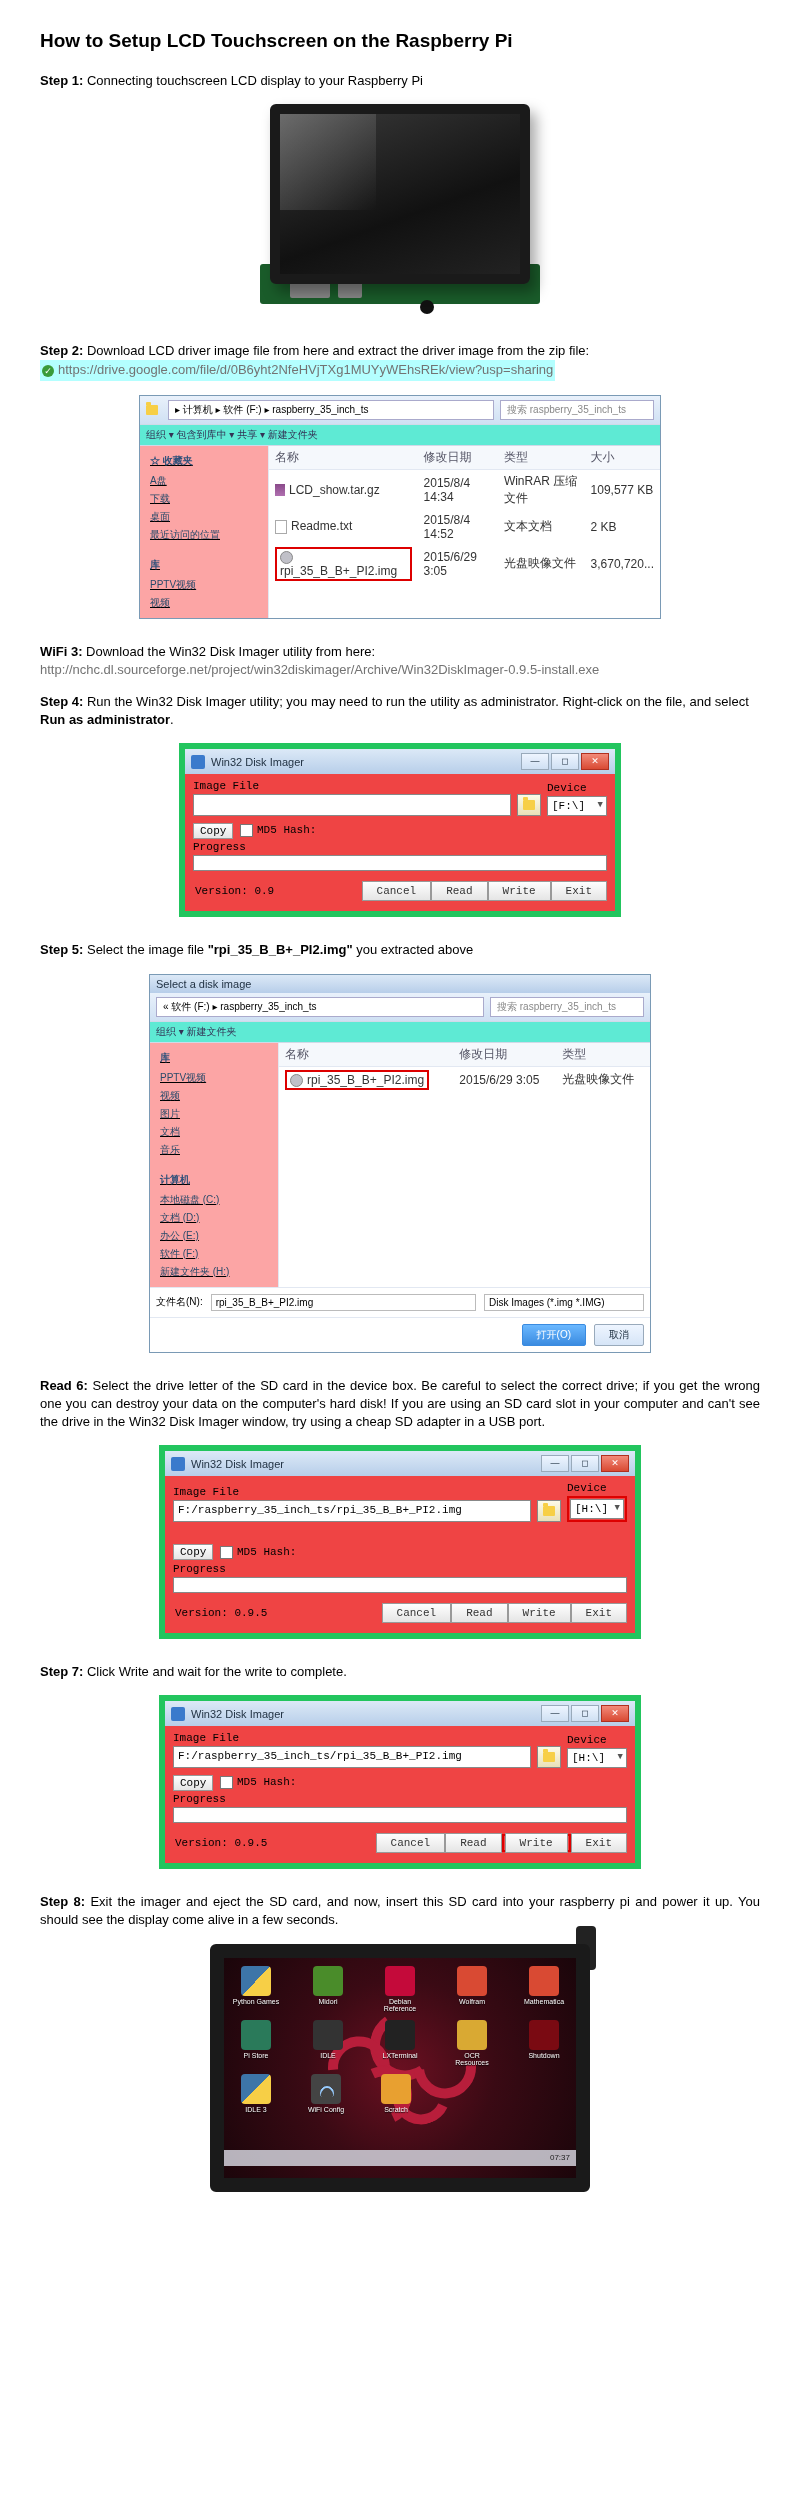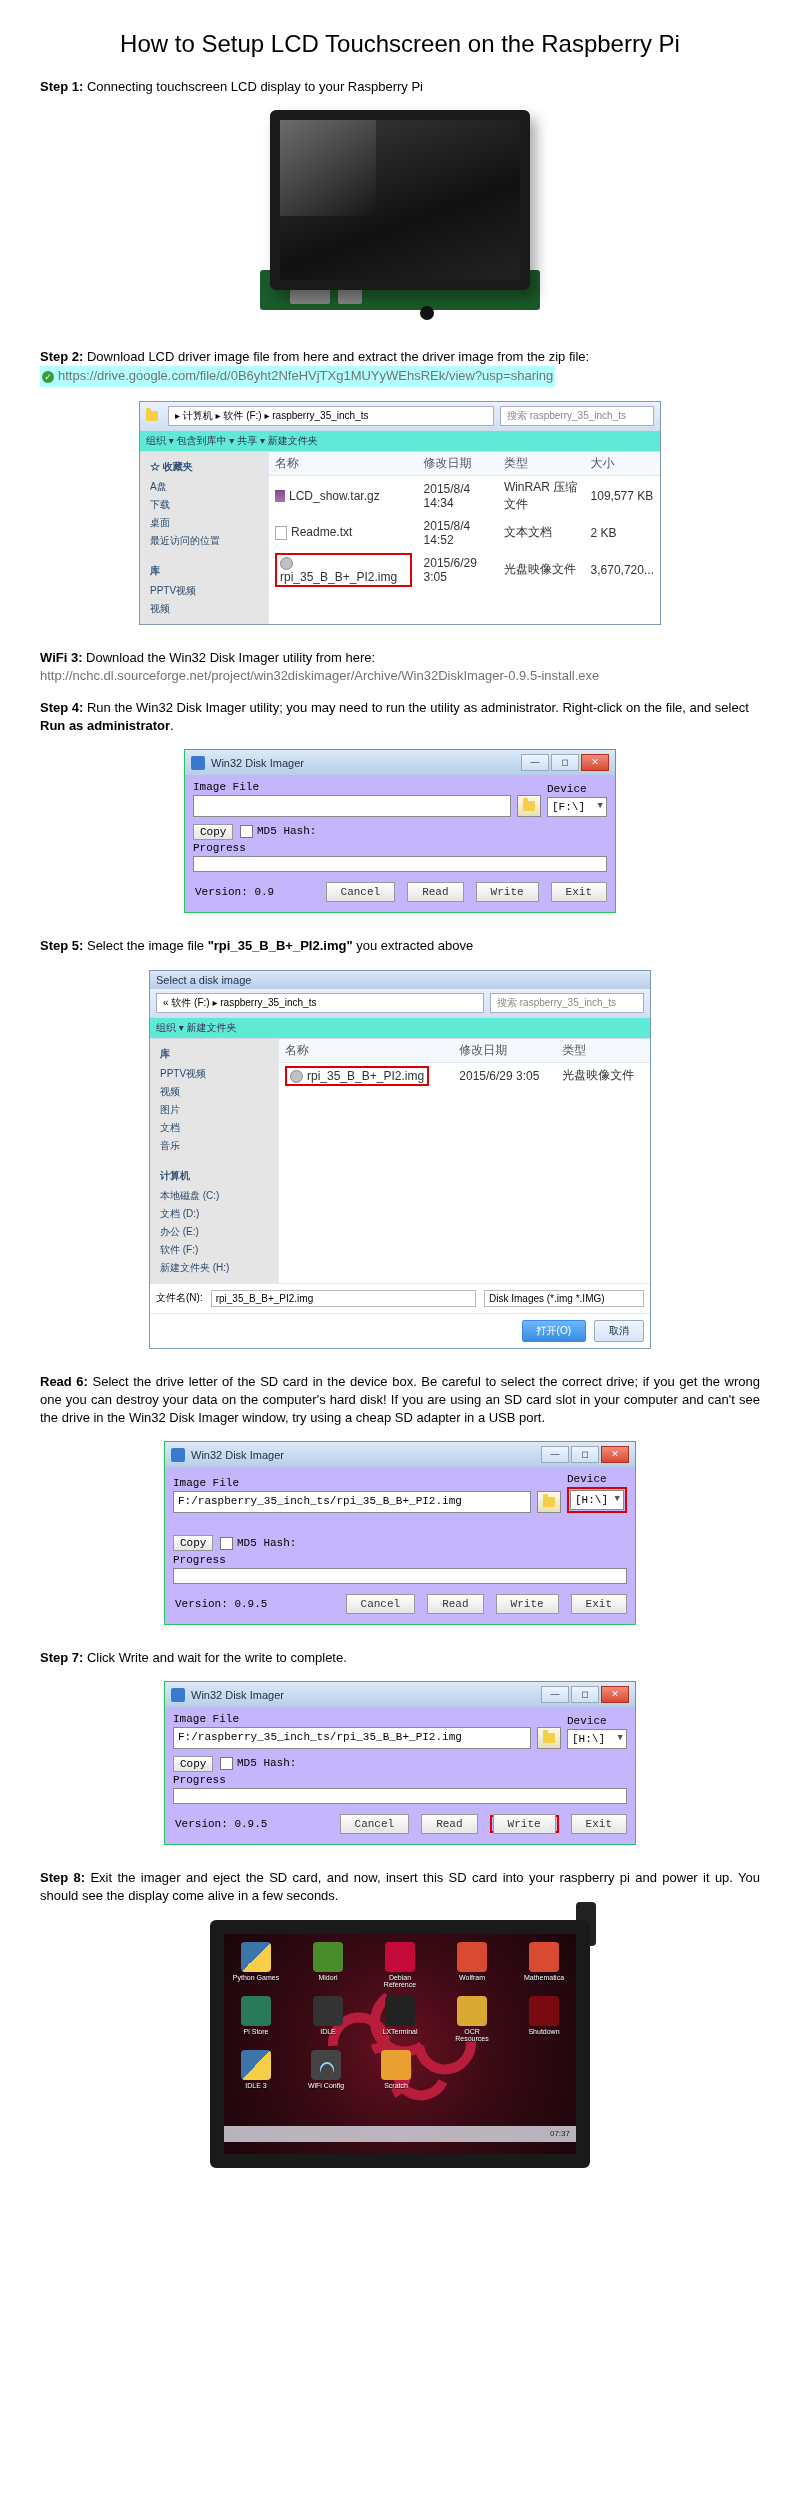--- a/index.html
+++ b/index.html
@@ -6,23 +6,23 @@
     font-family: Arial, Helvetica, sans-serif;
     font-size: 13px;
     color: #000;
     margin: 0;
     padding: 30px 40px;
     width: 800px;
     box-sizing: border-box;
     background: #fff;
   }
   h1 {
-    font-size: 24px;
-    font-weight: normal;
-    text-align: center;
+    font-size: 19px;
+    font-weight: bold;
+    text-align: left;
     margin: 0 0 20px 0;
   }
   .step {
     margin: 14px 0;
     line-height: 1.4;
     text-align: left;
   }
   .step.justify { text-align: justify; }
   .step b { font-weight: bold; }
   a.link { color: #737373; }
@@ -63,36 +63,36 @@
     background: #fff;
   }
   .explorer .top {
     background: linear-gradient(#e9f1fb,#cfe0f3); padding: 4px 6px;
     display:flex; align-items:center; gap:6px;
   }
   .explorer .nav { flex:1; background:#fff; border:1px solid #aac; padding:2px 6px; font-size:10px;}
   .explorer .search { width:140px; background:#fff; border:1px solid #aac; padding:2px 6px; color:#888;}
   .explorer .toolbar { background:#5eead4; padding:3px 6px; color:#335; border-top:1px solid #d0dae8; border-bottom:1px solid #d0dae8;}
   .explorer .body { display:flex; min-height:90px;}
-  .explorer .side { width:120px; background:#e5e5e5; border-right:1px solid #e2e8f2; padding:6px 4px;}
+  .explorer .side { width:120px; background:#fca5a5; border-right:1px solid #e2e8f2; padding:6px 4px;text-decoration:underline;}
   .explorer .side div { padding:2px 6px; color:#2a4a6a;}
   .explorer .side .hdr { font-weight:bold; color:#30507a; margin-bottom:2px;}
   .explorer .files { flex:1; }
   .explorer .files table { width:100%; border-collapse:collapse; font-size:12px;}
   .explorer .files th { text-align:left; padding:3px 6px; background:#f5f8fc; border-bottom:1px solid #e2e8f2; color:#556; font-weight:normal;}
   .explorer .files td { padding:3px 6px; color:#333;}
   .explorer .files .redbox { border:2px solid #d00; display:inline-block; padding:1px 3px; }
   .explorer .footer { border-top:1px solid #e2e8f2; padding:6px; display:flex; gap:8px; align-items:center;}
   .explorer .footer .field { flex:1; border:1px solid #bbb; padding:2px 4px; background:#fff;}
   .explorer .footer .btn { border:1px solid #9ab; background:linear-gradient(#eef5ff,#d6e5f7); padding:3px 14px; border-radius:2px; color:#234;}
   .explorer .footer .btn.primary { background:linear-gradient(#6bb8ff,#3a8be0); color:#fff; border-color:#3a8be0;}
 
   
   .w32 {
-    width: 430px; border:1px solid #22c55e; font-size:11px; background:#c4b5fd;
+    width: 430px; border:6px solid #22c55e; font-size:11px; background:#ef4444;
     font-family: "Courier New", monospace;
   }
   .w32.wide { width:470px; }
   .w32 .title {
     background: linear-gradient(#dce9f7,#b7cee9); padding:4px 6px; display:flex; align-items:center;
     font-family: Tahoma, Arial, sans-serif; font-size:11px; color:#234;
   }
   .w32 .title .t { flex:1; }
   .w32 .title .wbtn { width:26px; height:15px; margin-left:2px; background:linear-gradient(#eef5ff,#cfe0f3); border:1px solid #9ab; text-align:center; font-size:9px; line-height:14px; color:#234;}
   .w32 .title .wbtn.close { background:linear-gradient(#f28a7a,#d94a33); color:#fff; border-color:#b03020;}
@@ -101,21 +101,21 @@
   .w32 .col { flex:1;}
   .w32 .lbl { font-size:11px; margin-bottom:2px;}
   .w32 .txt { background:#fff; border:1px solid #888; padding:3px 4px; height:14px; font-size:11px;}
   .w32 .browse { width:22px; height:20px; border:1px solid #888; background:linear-gradient(#fdfae8,#e9e0b8); text-align:center; line-height:20px; font-size:11px; color:#556;}
   .w32 .dev { width:60px; }
   .w32 .dev .sel { background:#fff; border:1px solid #888; padding:3px 4px; font-size:11px; position:relative;}
   .w32 .dev .sel::after { content:"▼"; position:absolute; right:3px; top:3px; font-size:9px; color:#555;}
   .w32 .chk { margin:8px 0 4px 0; font-size:11px;}
   .w32 .chk .box { display:inline-block; width:11px; height:11px; border:1px solid #777; background:#fff; vertical-align:middle; margin-right:4px;}
   .w32 .prog .bar { height:14px; border:1px solid #888; background:#fff;}
-  .w32 .btns { display:flex; gap:12px; justify-content:center; align-items:center; margin-top:10px;}
+  .w32 .btns { display:flex; justify-content:center; align-items:center; margin-top:10px;}
   .w32 .ver { font-size:11px; margin-right:auto; padding-left:2px;}
   .w32 .btn { border:1px solid #999; background:linear-gradient(#fefefe,#e5e5e5); padding:3px 14px; font-size:11px; font-family:"Courier New",monospace; color:#333;}
   .w32 .redbox-outer { border:2px solid #d00; display:inline-block; padding:1px;}
 
   
   .device8 {
     width: 380px; margin: 14px auto 0 auto; position:relative;
   }
   .device8 .bezel {
     border:14px solid #1a1a1a; border-radius:6px; background:#2a1015;

